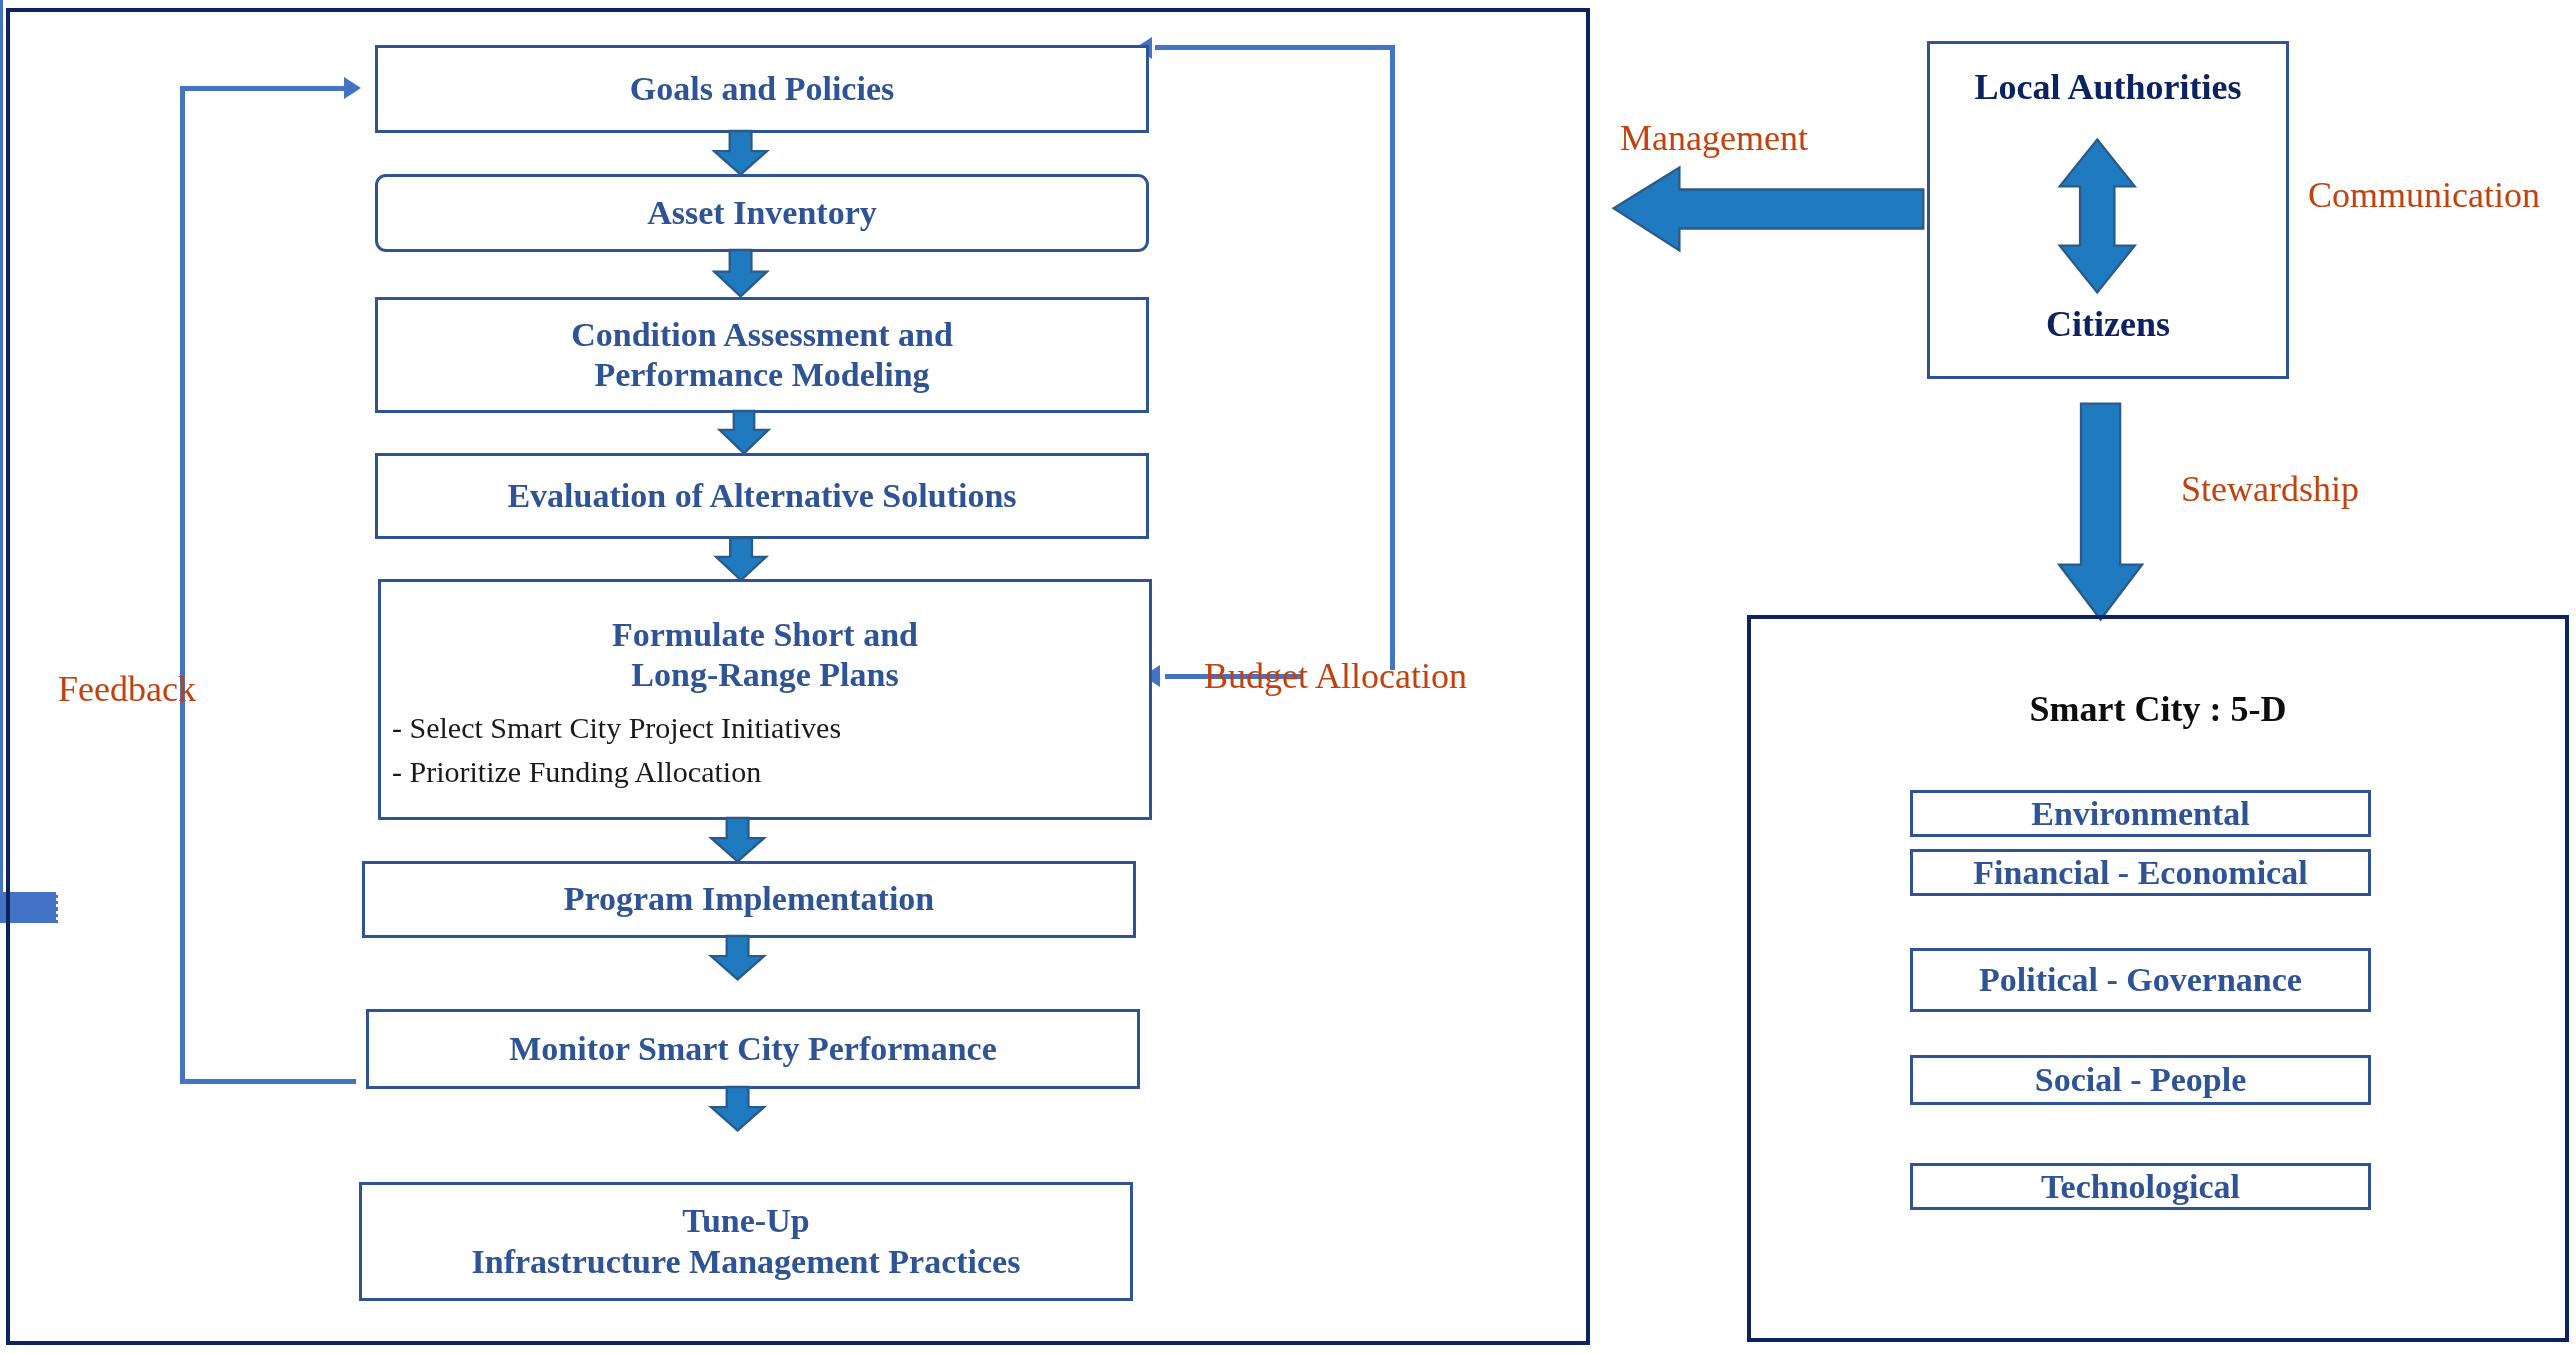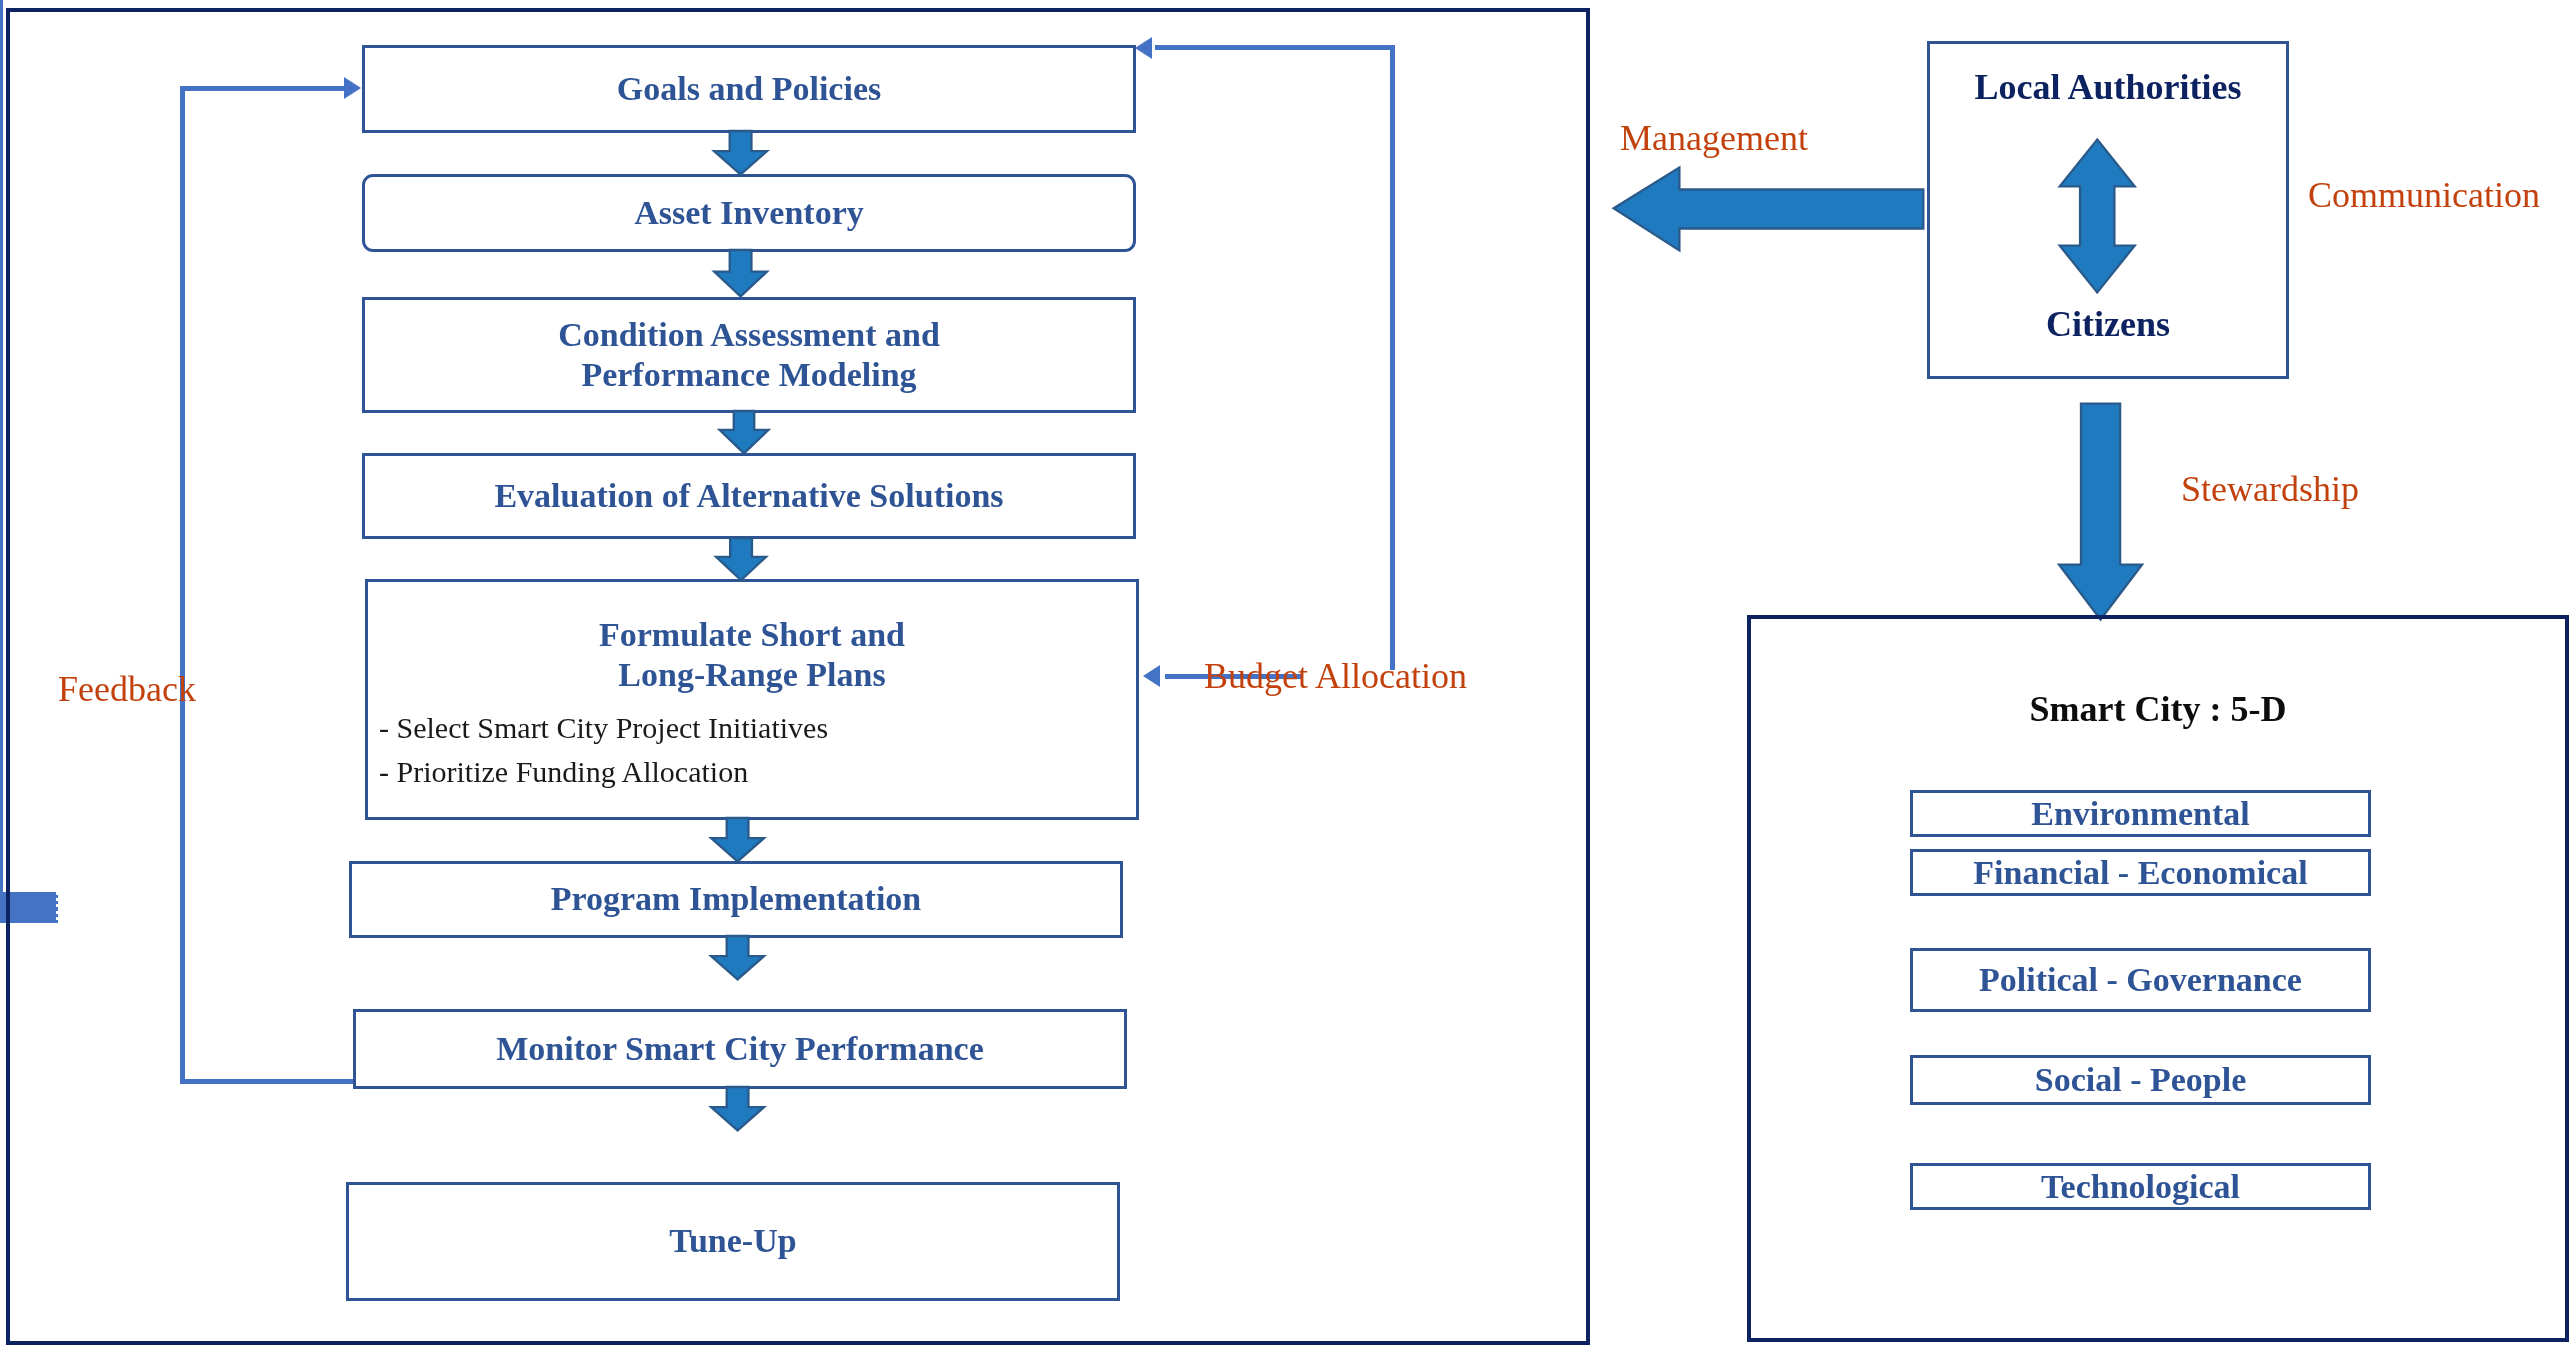--- a/index.html
+++ b/index.html
@@ -33,20 +33,21 @@
     background: #ffffff;
     display: flex;
     flex-direction: column;
     align-items: center;
     justify-content: center;
     text-align: center;
     color: #2e5496;
     font-weight: bold;
     font-size: 34px;
     line-height: 1.18;
+    margin-left: 13px;
   }
   .proc-box .ttl { display: block; }
   .proc-box .sub {
     color: #1a1a1a;
     font-weight: normal;
     font-size: 30px;
     align-self: flex-start;
     text-align: left;
     padding-left: 11px;
     line-height: 1.45;
@@ -159,20 +160,21 @@
   <div class="proc-box" style="left:349px; top:861px; width:774px; height:77px;">
     <span class="ttl">Program Implementation</span>
   </div>
 
   <div class="proc-box" style="left:353px; top:1009px; width:774px; height:80px;">
     <span class="ttl">Monitor Smart City Performance</span>
   </div>
 
   <div class="proc-box" style="left:346px; top:1182px; width:774px; height:119px;">
     <span class="ttl">Tune-Up</span>
+    <span class="ttl">Infrastructure Management Practices</span>
   </div>
 
   <svg class="vec" style="left:711px; top:131px;" width="70" height="45" viewBox="0 0 90 58">
     <polygon points="24,0 52,0 52,26 72,26 38,56 4,26 24,26" fill="#1f7ac0" stroke="#2a5a8a" stroke-width="3"></polygon>
   </svg>
   <svg class="vec" style="left:711px; top:250px;" width="70" height="48" viewBox="0 0 90 62">
     <polygon points="24,0 52,0 52,28 72,28 38,60 4,28 24,28" fill="#1f7ac0" stroke="#2a5a8a" stroke-width="3"></polygon>
   </svg>
   <svg class="vec" style="left:718px; top:411px;" width="63" height="44" viewBox="0 0 80 56">
     <polygon points="20,0 46,0 46,24 64,24 33,54 2,24 20,24" fill="#1f7ac0" stroke="#2a5a8a" stroke-width="3"></polygon>

